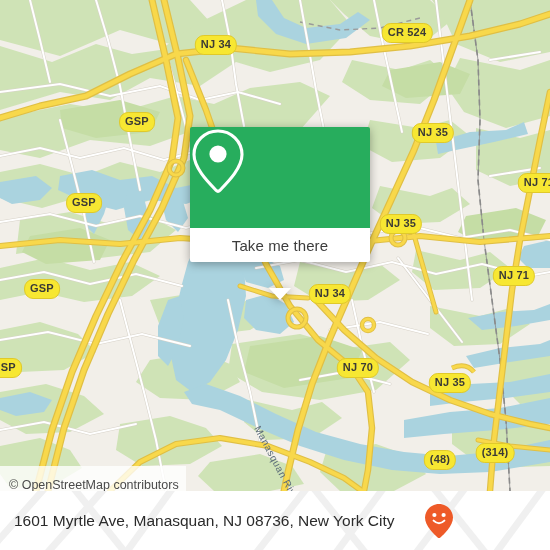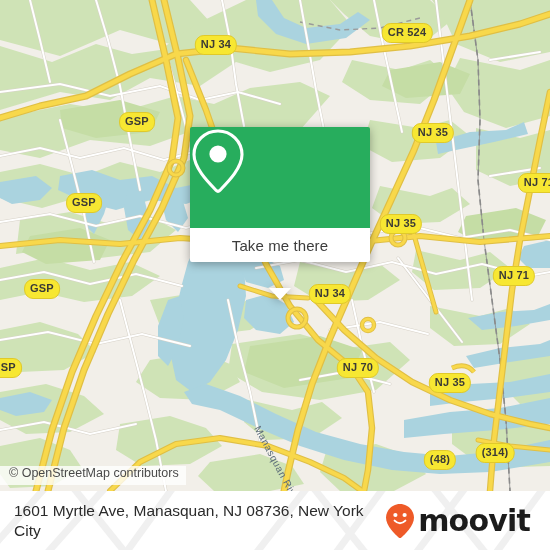--- a/index.html
+++ b/index.html
@@ -41,21 +41,21 @@
     transform-origin:0 0;
     font-family:"Liberation Sans", sans-serif;
   }
 
   
   #attribution{
     position:absolute;left:0;top:466px;
     background:rgba(255,255,255,0.78);
     color:#4a4a4a;
     font-size:12.5px;
-    padding:0 7px 5px 9px;
+    padding:12px 7px 5px 9px;
     white-space:nowrap;
     font-family:"Liberation Sans", sans-serif;
   }
 
   
   #popup{
     position:absolute;left:190px;top:127px;width:180px;
     filter:drop-shadow(0 2px 5px rgba(0,0,0,0.33));
   }
   #popup-head{
@@ -88,21 +88,21 @@
     overflow:hidden;
   }
   #footer-watermark{
     position:absolute;left:0;top:0;width:550px;height:59px;
     opacity:1;
   }
   #footer-inner{
     position:relative;
     height:59px;
     display:flex;align-items:center;
-    padding:0 20px 0 14px;
+    padding:0 0 0 14px;
     box-sizing:border-box;
   }
   #footer-address{
     flex:1 1 auto;
     color:#2b2b2b;
     font-size:15.5px;
     line-height:20px;
     padding-right:10px;
     max-width:400px;
   }
@@ -379,18 +379,17 @@
 
     <div id="footer-inner">
       <div id="footer-address">1601 Myrtle Ave, Manasquan, NJ 08736, New York City</div>
       <div id="brand">
         <svg width="30" height="36" viewBox="0 0 30 36">
           <path d="M15,1 C7.3,1 1,7.2 1,14.8 C1,23 10.2,31.4 13.6,34.4 C14.4,35.1 15.6,35.1 16.4,34.4 C19.8,31.4 29,23 29,14.8 C29,7.2 22.7,1 15,1 Z" fill="#ee5a28"></path>
           <circle cx="10.4" cy="12" r="2.1" fill="#ffffff"></circle>
           <circle cx="19.6" cy="12" r="2.1" fill="#ffffff"></circle>
           <path d="M9.6,17.6 q5.4,5.2 10.8,0" fill="none" stroke="#ffffff" stroke-width="2" stroke-linecap="round"></path>
         </svg>
-        <span id="brand-wordmark">moovit</span>
       </div>
     </div>
   </div>
 
 </div>
 
 </body></html>

